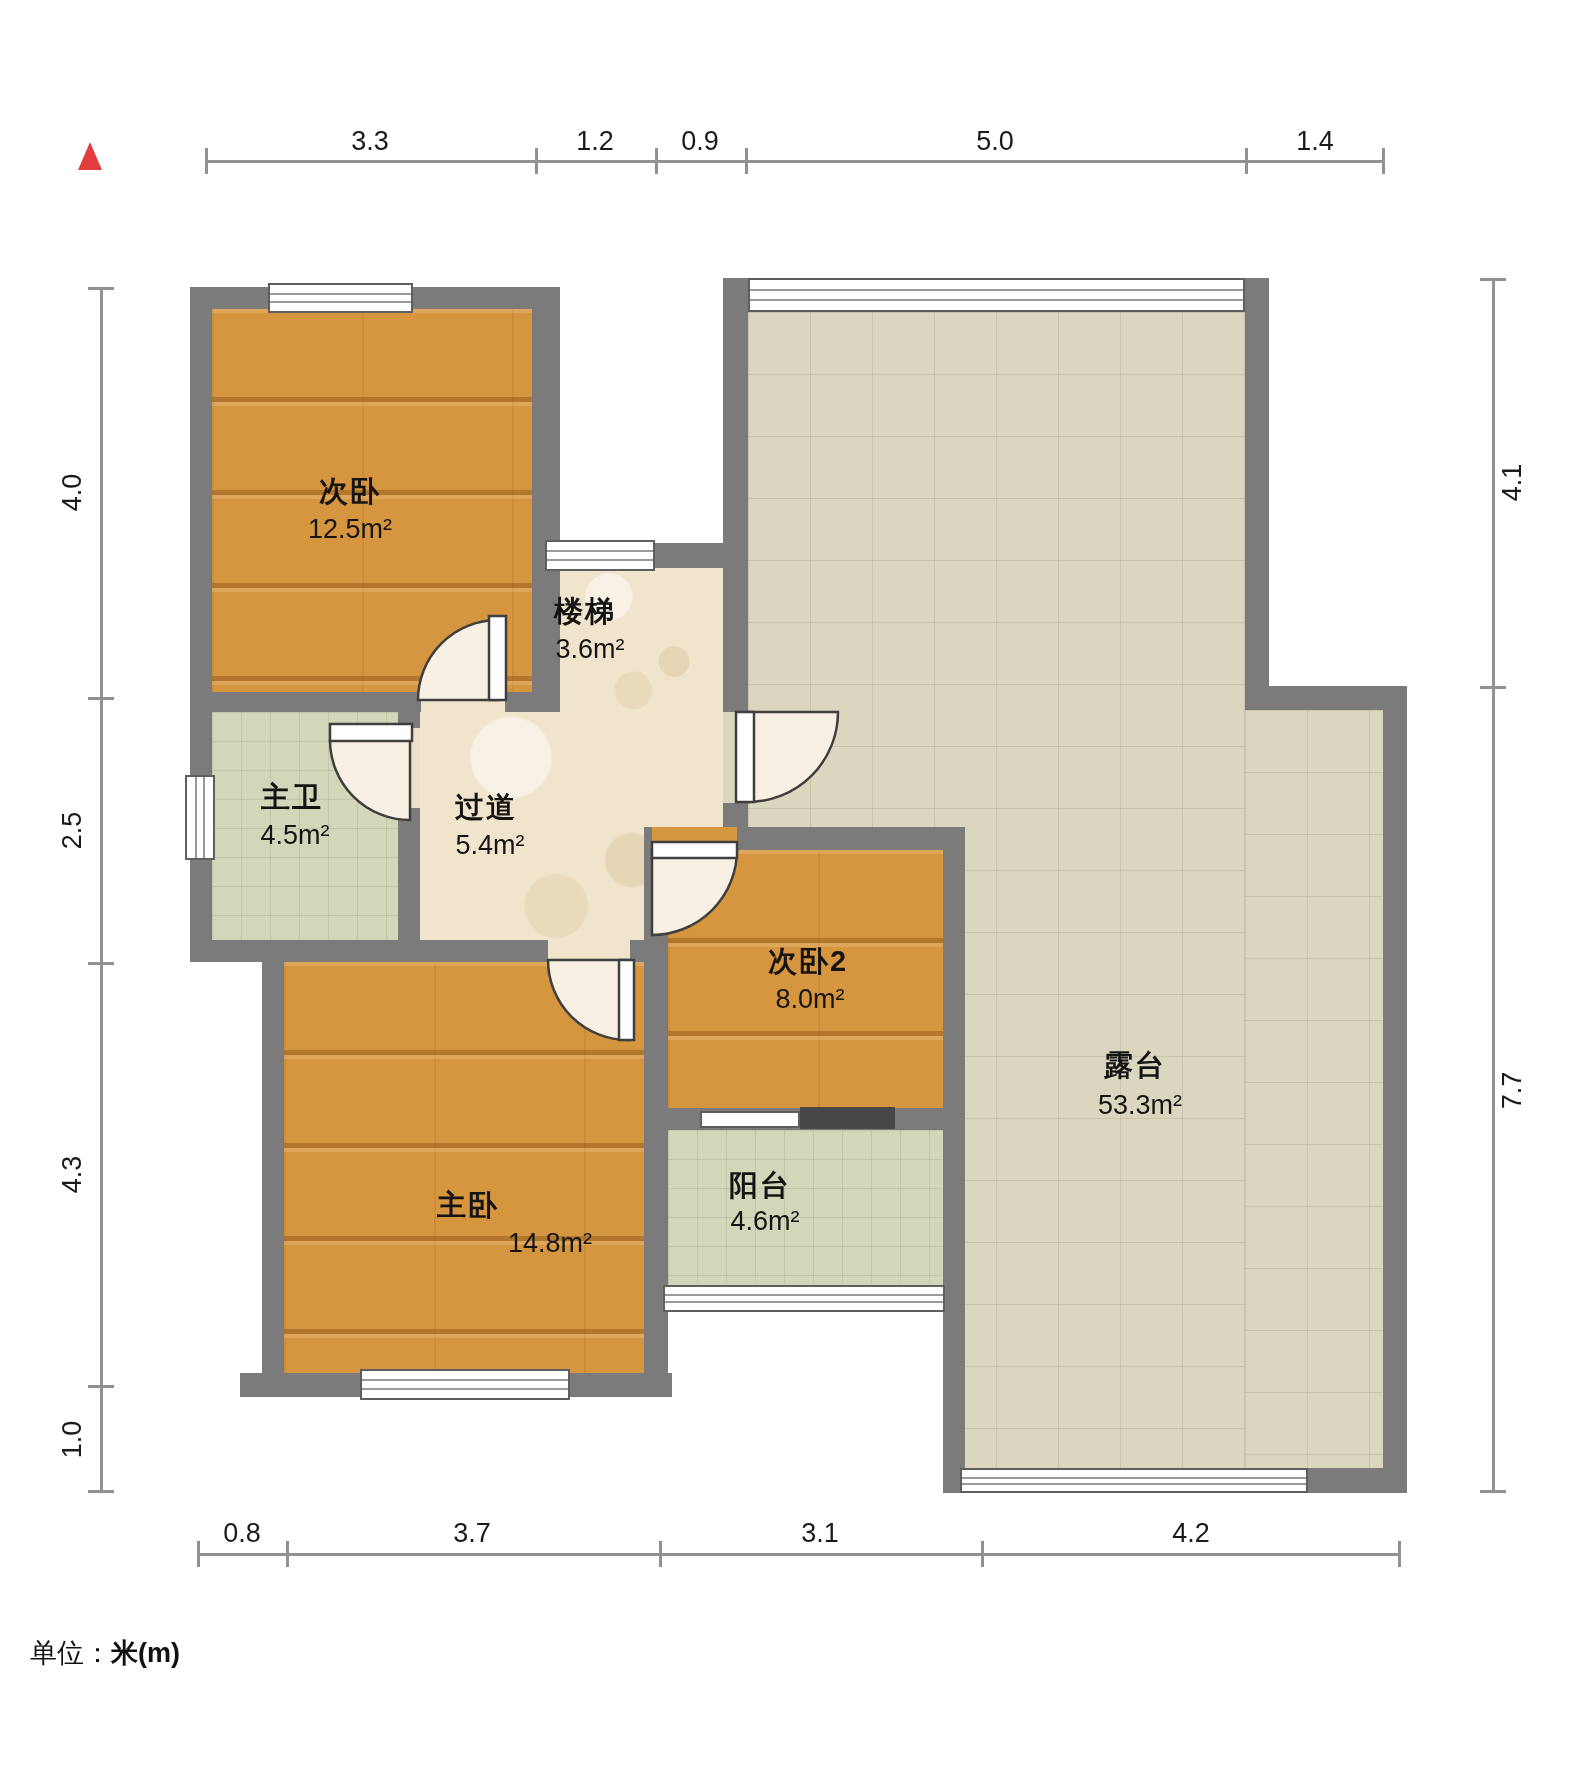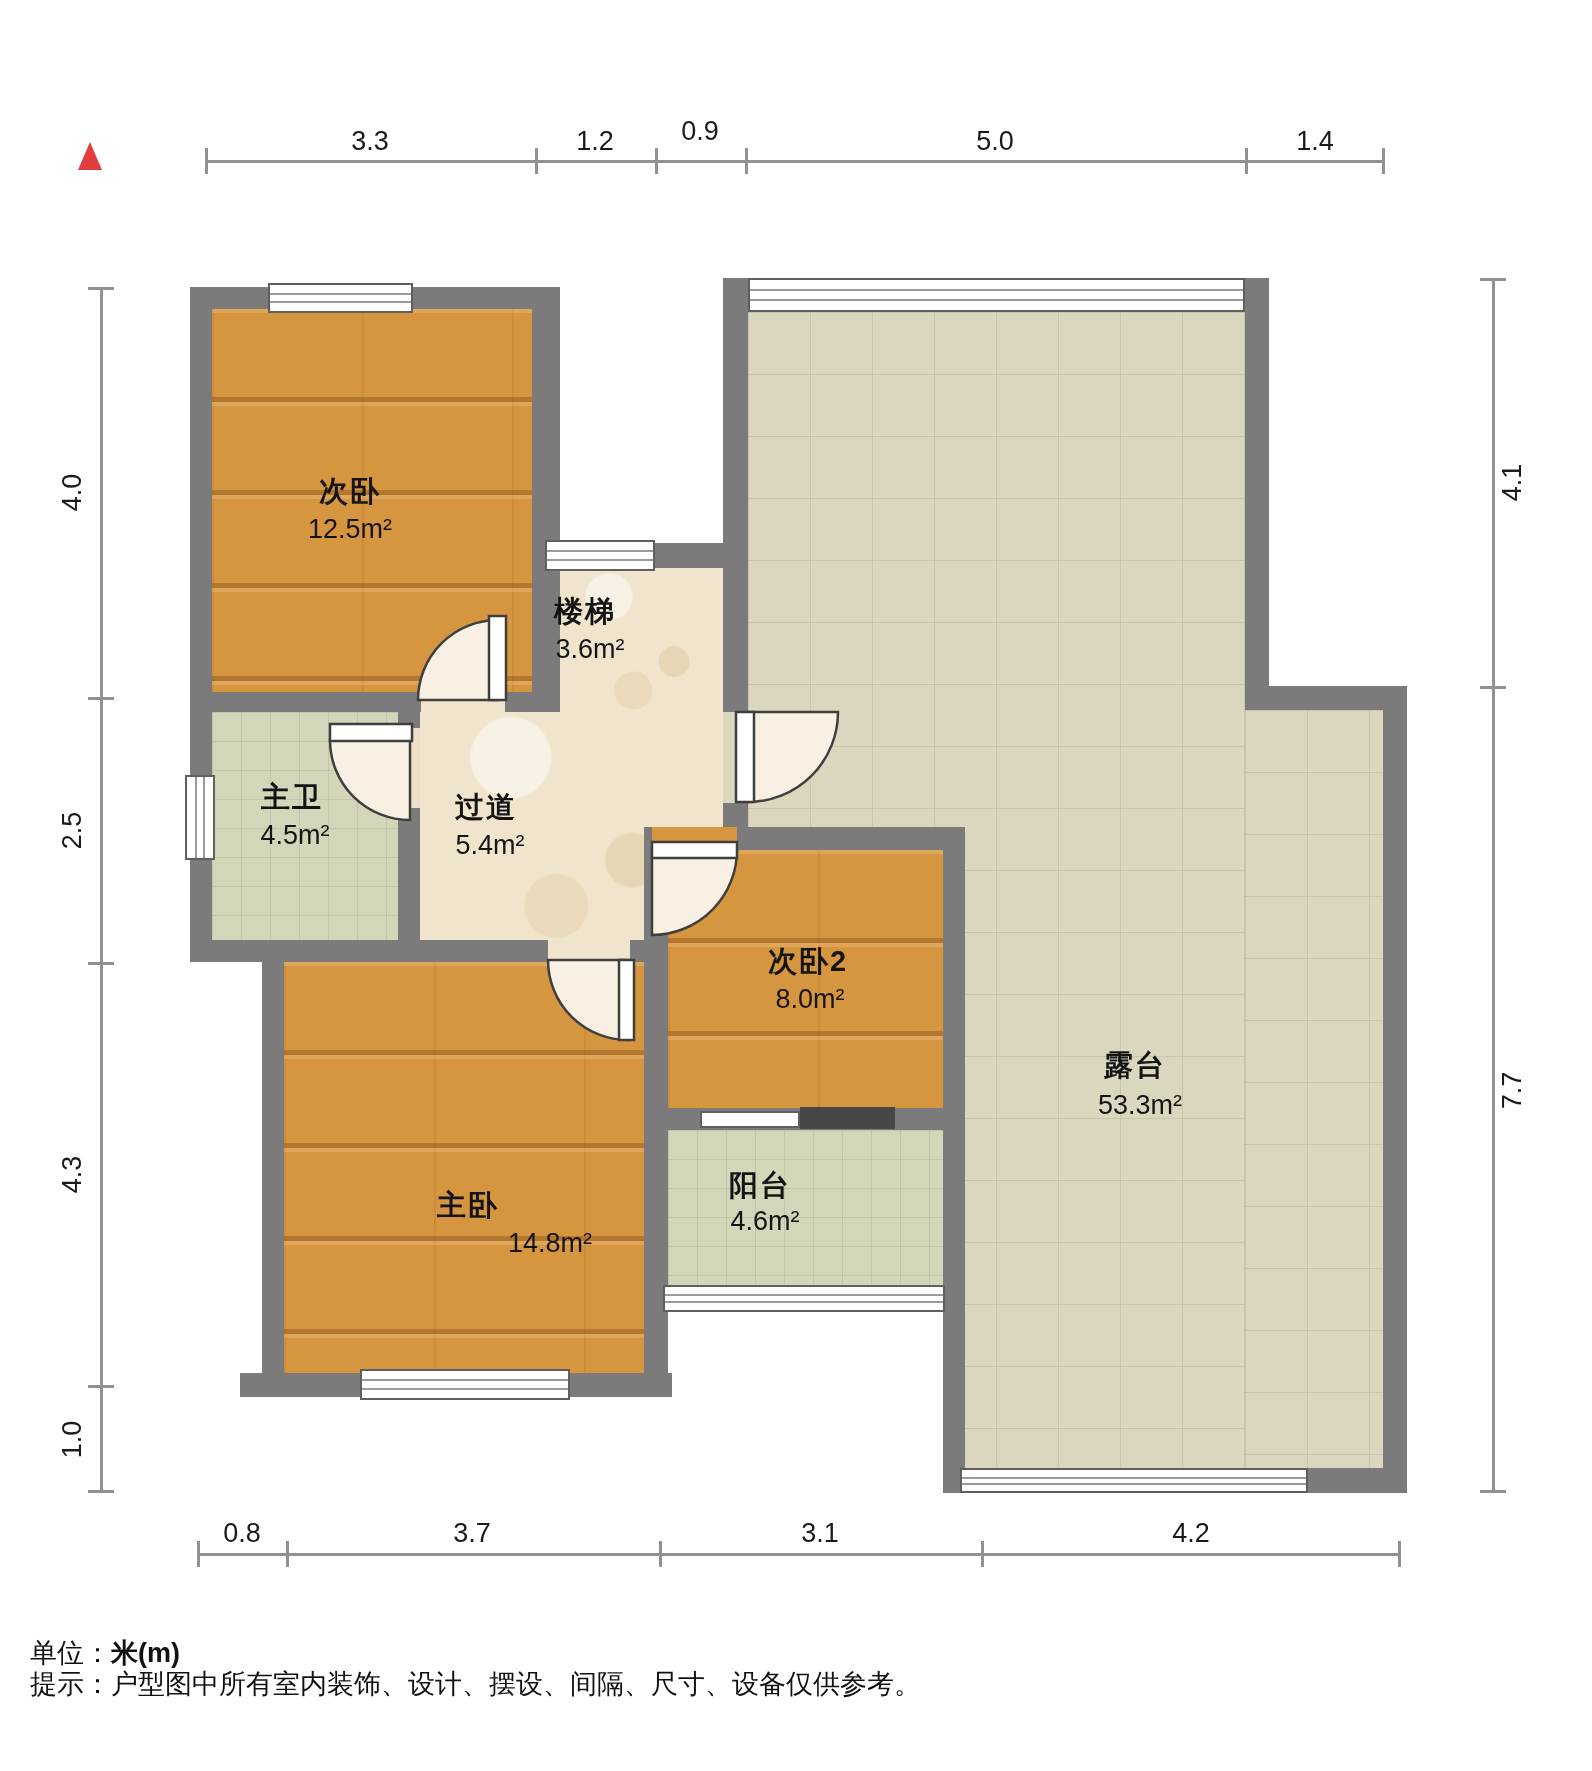--- a/index.html
+++ b/index.html
@@ -150,21 +150,21 @@
   <div class="abs dim-line-h" style="left:205px;top:160px;width:1180px;">
     <div class="tick-v" style="left:0;"></div>
       <div class="tick-v" style="left:330px;"></div>
     <div class="tick-v" style="left:450px;"></div>
       <div class="tick-v" style="left:540px;"></div>
     <div class="tick-v" style="left:1040px;"></div>
       <div class="tick-v" style="left:1177px;"></div>
   </div>
   <span class="dim-label" style="left:370px;top:126px;">3.3</span>
   <span class="dim-label" style="left:595px;top:126px;">1.2</span>
-  <span class="dim-label" style="left:700px;top:116px;">0.9</span>
+  <span class="dim-label" style="left:700px;top:126px;">0.9</span>
   <span class="dim-label" style="left:995px;top:126px;">5.0</span>
   <span class="dim-label" style="left:1315px;top:126px;">1.4</span>
 
   <div class="abs dim-line-v" style="left:100px;top:287px;height:1206px;">
     <div class="tick-h" style="top:0;"></div>
       <div class="tick-h" style="top:410px;"></div>
     <div class="tick-h" style="top:675px;"></div>
       <div class="tick-h" style="top:1098px;"></div>
     <div class="tick-h" style="top:1203px;"></div>
   </div>
@@ -189,15 +189,14 @@
     <div class="tick-v" style="left:1201px;"></div>
   </div>
   <span class="dim-label" style="left:242px;top:1518px;">0.8</span>
   <span class="dim-label" style="left:472px;top:1518px;">3.7</span>
   <span class="dim-label" style="left:820px;top:1518px;">3.1</span>
   <span class="dim-label" style="left:1191px;top:1518px;">4.2</span>
 
   <div class="footer-line" style="top:1635px;">
     <span>单位：</span><span class="bold">米(m)</span>
   </div>
-  <div class="footer-line" style="top:1666px;">提示：户型图中所有室内装饰、设计、摆设、间隔、尺寸、设备仅供参考。</div>
 
 </div>
 
 </body></html>

